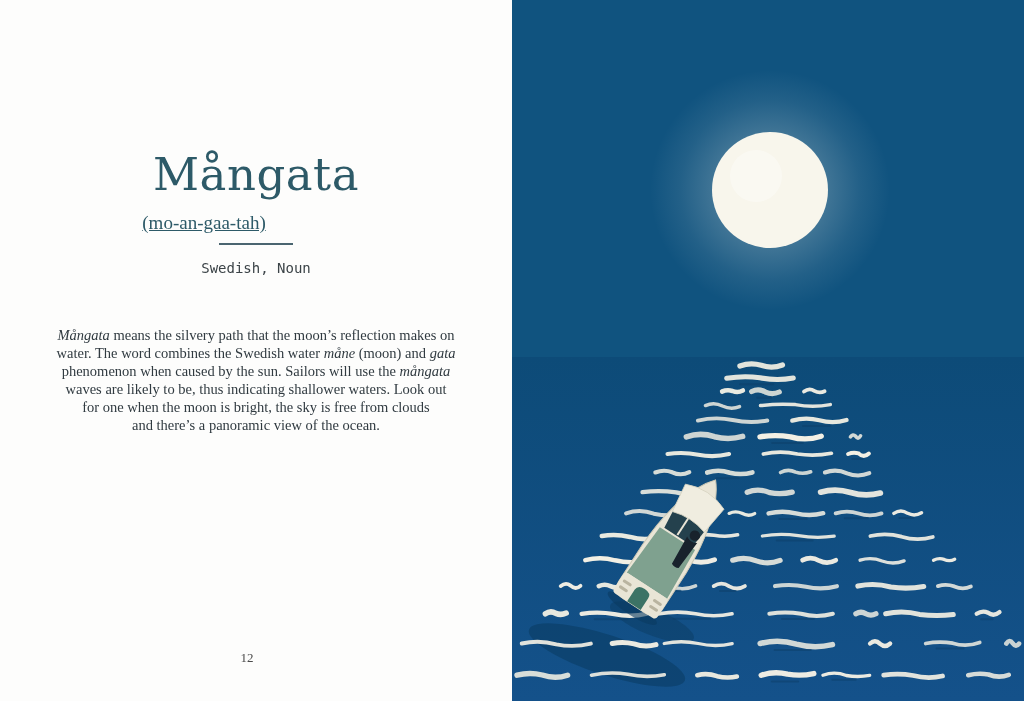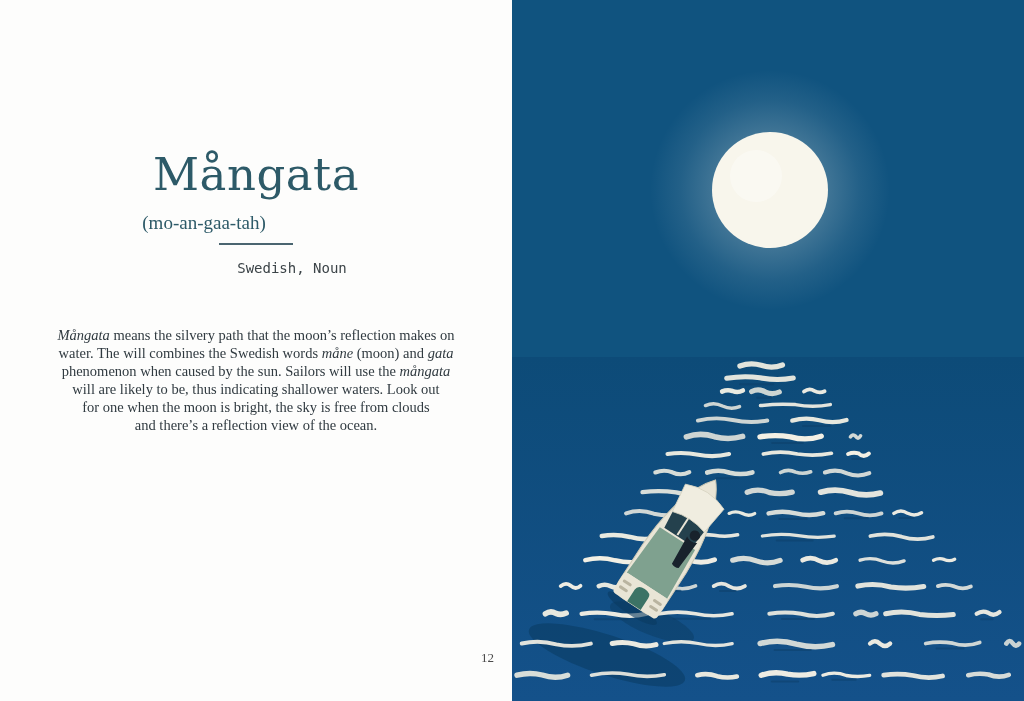--- a/index.html
+++ b/index.html
@@ -3,54 +3,54 @@
 <meta charset="utf-8">
 <style>
   html,body{margin:0;padding:0;background:#888;}
   .spread{position:relative;width:1024px;height:701px;background:#0f172a;overflow:hidden;
           font-family:"Liberation Serif",serif;}
   .left-page{position:absolute;left:0;top:0;width:512px;height:701px;background:#fdfdfc;}
   .word-title{position:absolute;left:0;top:148px;width:512px;text-align:center;
               font-family:"DejaVu Serif",serif;font-size:45px;font-weight:400;
               color:var(--title,#2d5a68);letter-spacing:.5px;}
   .pronunciation{position:absolute;left:0;top:212px;width:408px;text-align:center;
-                 font-family:"Liberation Serif",serif;font-size:19px;color:var(--title,#3a6875);}
+                 font-family:"Liberation Serif",serif;font-size:19px;color:var(--title,#3a6875);text-decoration:underline;}
   .divider{position:absolute;left:219px;top:243px;width:74px;height:2px;
            background:var(--divider,#4a6570);}
   .language-label{position:absolute;left:0;top:260px;width:512px;text-align:center;
-                  font-family:"DejaVu Sans Mono",monospace;font-size:14px;color:#3b4347;margin-left:36px;}
+                  font-family:"DejaVu Sans Mono",monospace;font-size:14px;color:#3b4347;}
   .definition{position:absolute;left:16px;top:326px;width:480px;text-align:center;
               font-size:14.5px;line-height:18px;color:#303a40;}
   .body-line{white-space:nowrap;}
   .body-line .it{font-style:italic;}
-  .page-number{position:absolute;left:0;top:650px;width:494px;text-align:right;
+  .page-number{position:absolute;left:0;top:650px;width:494px;text-align:center;
                font-size:13px;color:#4a4a4a;}
   .right-page{position:absolute;left:512px;top:0;width:512px;height:701px;}
   svg{display:block;}
   #glow stop{stop-color:var(--moon,#f8f6ec);}
   .oc-top{stop-color:var(--ocean-top,#0d4b78);}
   .oc-bot{stop-color:var(--ocean-bottom,#14518a);}
 </style>
 </head>
 <body>
 
 <div class="spread">
 
   <div class="left-page">
     <div class="word-title">Mångata</div>
     <div class="pronunciation">(mo-an-gaa-tah)</div>
     <div class="divider"></div>
     <div class="language-label">Swedish, Noun</div>
     <div class="definition">
         <div class="body-line"><span class="it">Mångata</span><span> means the silvery path that the moon’s reflection makes on</span></div>
-        <div class="body-line"><span>water. The will combines the Swedish words </span><span class="it">måne</span><span> (moon) and </span><span class="it">gata</span></div>
+        <div class="body-line"><span>water. The word combines the Swedish water </span><span class="it">måne</span><span> (moon) and </span><span class="it">gata</span></div>
         <div class="body-line"><span>phenomenon when caused by the sun. Sailors will use the </span><span class="it">mångata</span></div>
-        <div class="body-line"><span>will are likely to be, thus indicating shallower waters. Look out</span></div>
+        <div class="body-line"><span>waves are likely to be, thus indicating shallower waters. Look out</span></div>
         <div class="body-line"><span>for one when the moon is bright, the sky is free from clouds</span></div>
-        <div class="body-line"><span>and there’s a reflection view of the ocean.</span></div>
+        <div class="body-line"><span>and there’s a panoramic view of the ocean.</span></div>
       </div>
     <div class="page-number">12</div>
   </div>
 
   <div class="right-page">
     <svg width="512" height="701" viewBox="0 0 512 701">
       <defs>
         <radialGradient id="glow">
           <stop offset="0%" stop-opacity="0.55"></stop>
           <stop offset="45%" stop-opacity="0.22"></stop>

